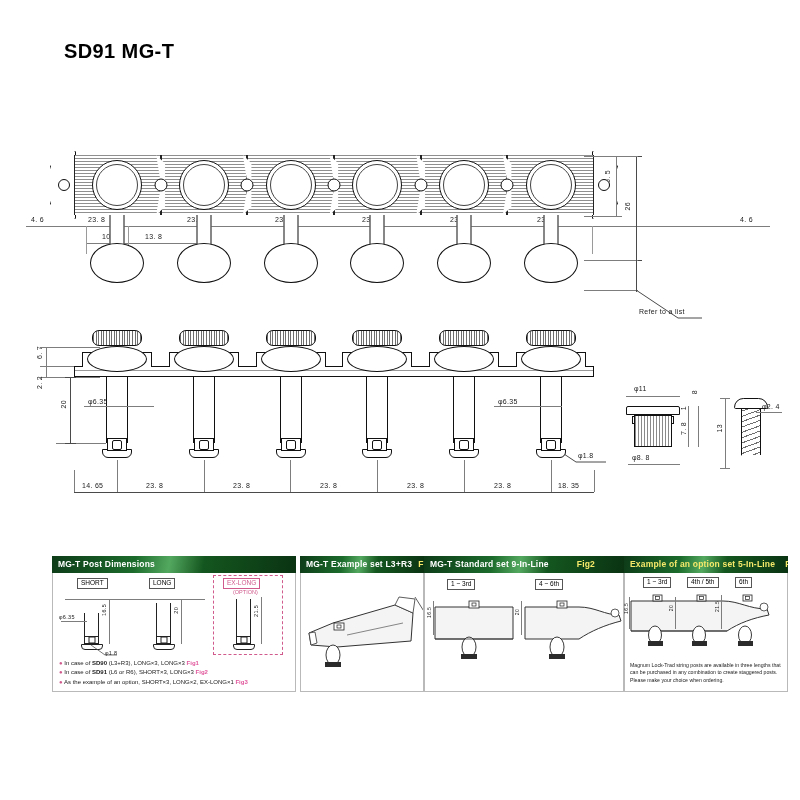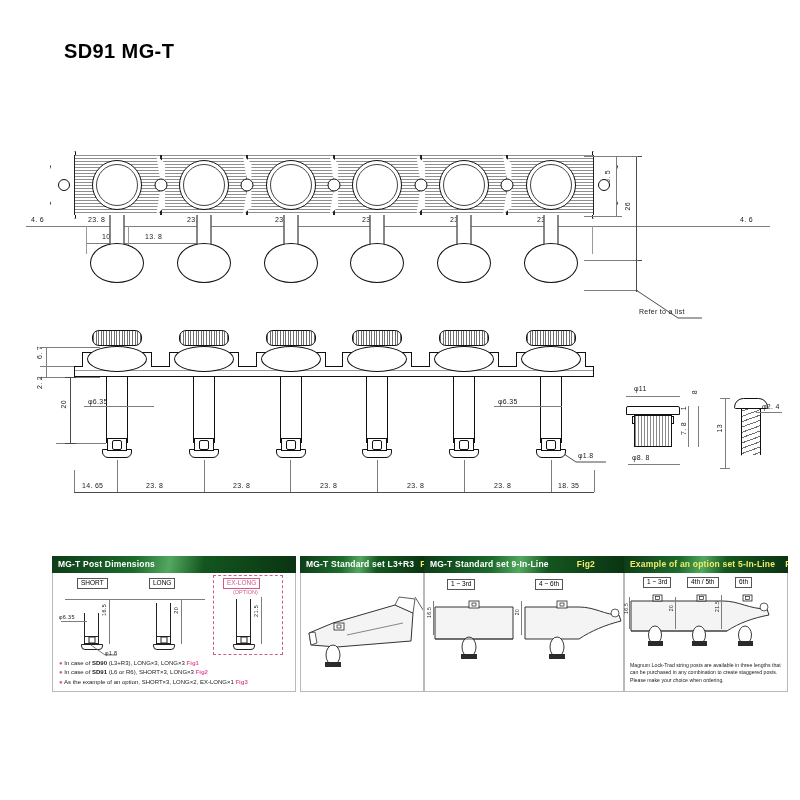--- a/index.html
+++ b/index.html
@@ -500,21 +500,21 @@
             <span class="bullet">●</span>
             <span>As the example of an option,  SHORT×3,  LONG×2,  EX-LONG×1</span>
             <span class="figref">Fig3</span>
           </div>
         </div>
       </div>
     </div>
 
     <div class="panel" id="panel-fig1">
       <div class="panel-head">
-        <span>MG-T Standard set  L3+R3</span><span class="fig">Fig1</span>
+        <span>MG-T Example set  L3+R3</span><span class="fig">Fig1</span>
       </div>
       <div class="panel-body">
         <svg class="abs" style="left:2px;top:10px;" width="120" height="86">
           <polygon points="6,50 30,40 92,22 110,30 108,58 34,64 8,62" fill="#f4f4f4" stroke="#333" stroke-width="1"></polygon>
           <polygon points="6,50 8,62 14,60 12,49" fill="#fff" stroke="#333" stroke-width="0.8"></polygon>
           <path d="M92,22 L110,30 L112,16 L96,14 Z" fill="#fff" stroke="#333" stroke-width="0.8"></path>
           <line x1="112" y1="14" x2="122" y2="30" stroke="#333" stroke-width="0.8"></line>
           <rect x="31" y="40" width="10" height="7" fill="#fff" stroke="#222" stroke-width="0.8"></rect>
           <rect x="34" y="42" width="4" height="3" fill="#fff" stroke="#222" stroke-width="0.7"></rect>
           <ellipse cx="30" cy="72" rx="7" ry="10" fill="#fff" stroke="#222" stroke-width="0.9"></ellipse>

